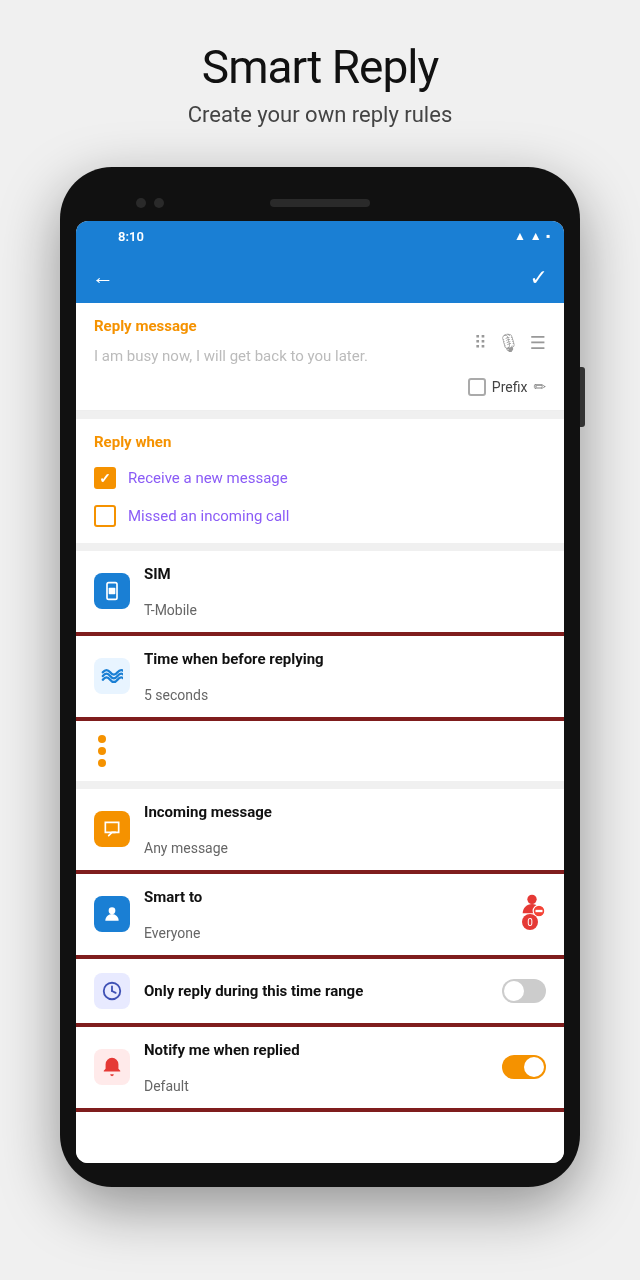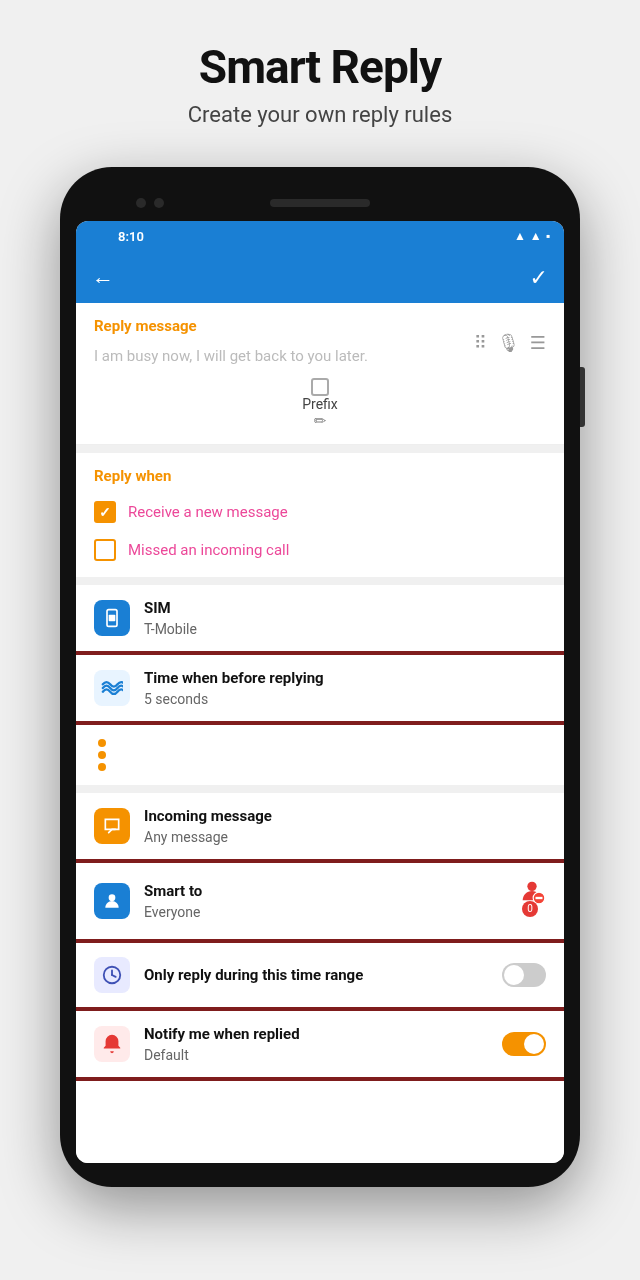--- a/index.html
+++ b/index.html
@@ -16,21 +16,21 @@
 
     
     .page-header {
       text-align: center;
       padding: 40px 20px 30px;
       background: #f0f0f0;
       width: 100%;
     }
     .page-title {
       font-size: 46px;
-      font-weight: 700;
+      font-weight: 400;
       color: #111;
       letter-spacing: -1px;
     }
     .page-subtitle {
       font-size: 22px;
       color: #444;
       margin-top: 8px;
       font-weight: 400;
     }
 
@@ -157,22 +157,22 @@
       margin-left: 10px;
     }
     .icon-gray {
       color: #999;
       font-size: 18px;
     }
     .prefix-row {
       display: flex;
       justify-content: flex-end;
       align-items: center;
+      gap: 6px;
       margin-top: 10px;
-      flex-direction: column;
     }
     .prefix-checkbox {
       width: 18px;
       height: 18px;
       border: 2px solid #aaa;
       border-radius: 3px;
     }
     .prefix-label {
       color: #444;
       font-size: 14px;
@@ -216,21 +216,21 @@
       border-radius: 3px;
       flex-shrink: 0;
     }
     .checkbox-check {
       color: white;
       font-size: 14px;
       font-weight: 700;
     }
     .checkbox-text {
       font-size: 15px;
-      color: #ec4899;
+      color: #8b5cf6;
     }
 
     
     .list-item {
       display: flex;
       align-items: center;
       padding: 14px 18px;
       background: white;
       border-bottom: 4px solid #7f1d1d;
       gap: 14px;
@@ -252,21 +252,21 @@
       flex: 1;
     }
     .list-title {
       font-size: 15px;
       font-weight: 700;
       color: #111;
     }
     .list-subtitle {
       font-size: 14px;
       color: #666;
-      margin-top: 4px;
+      margin-top: 19px;
     }
     .list-right {
       display: flex;
       align-items: center;
       gap: 4px;
     }
     .badge-red {
       background: #e53935;
       color: white;
       font-size: 10px;

